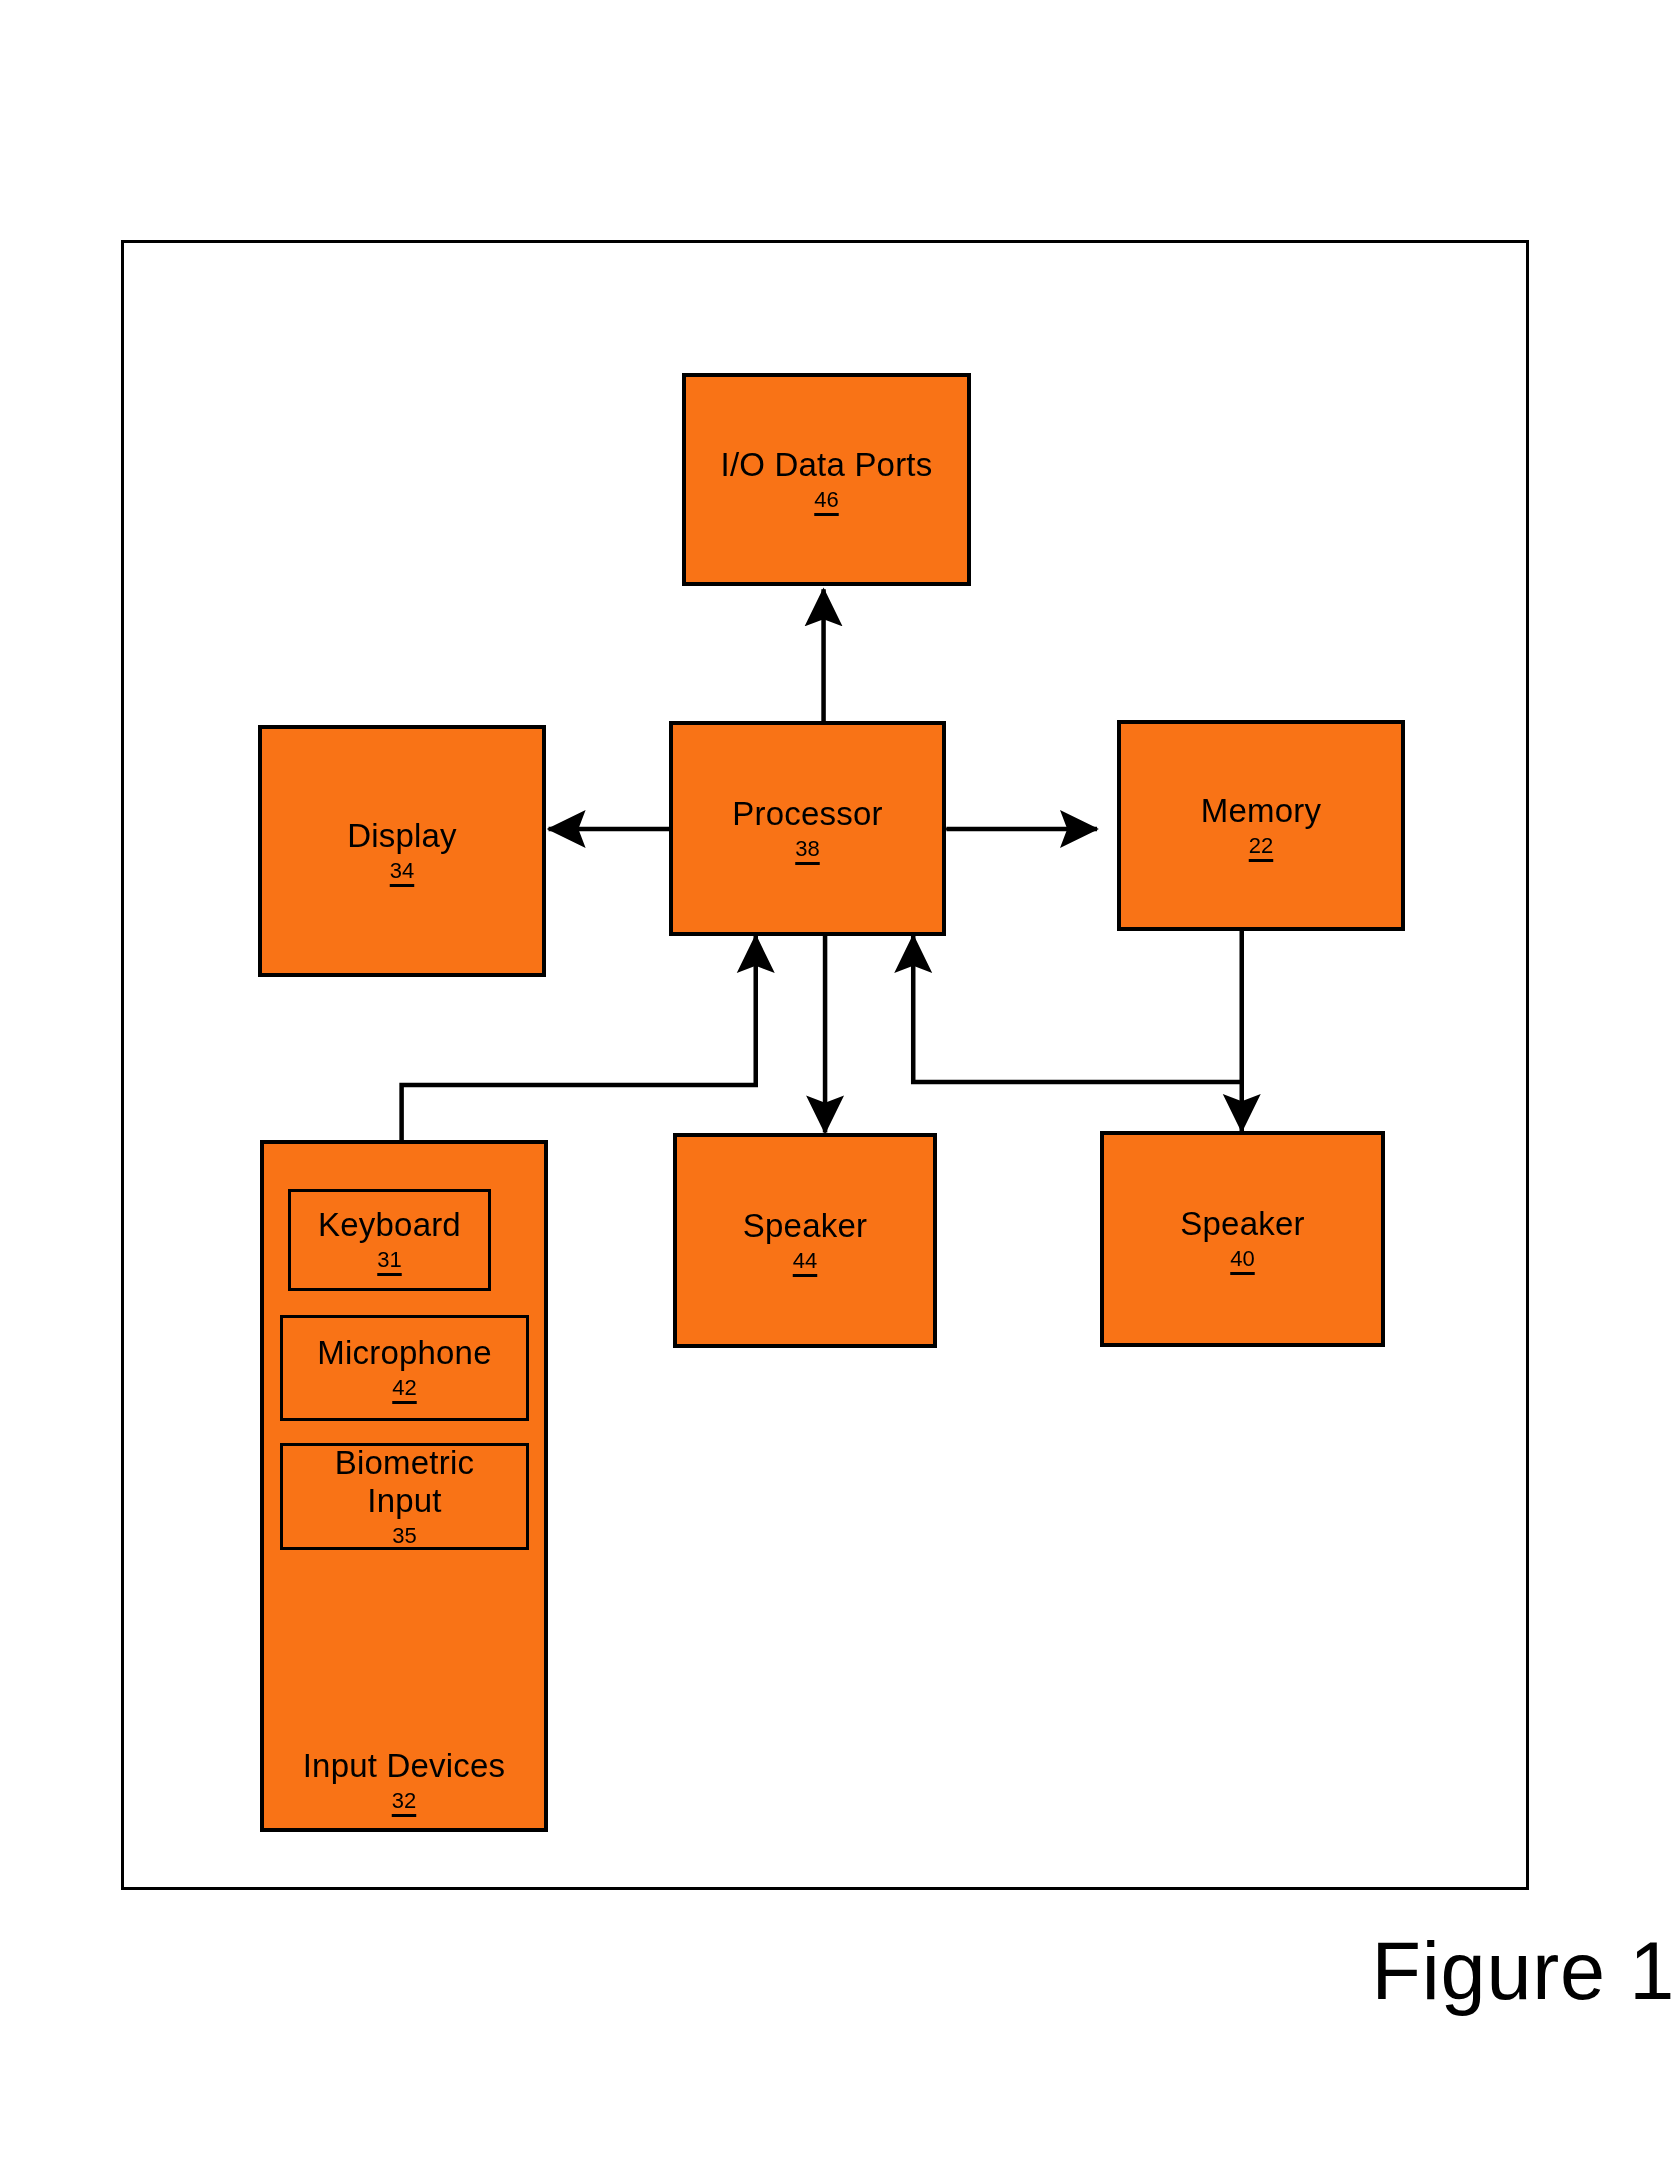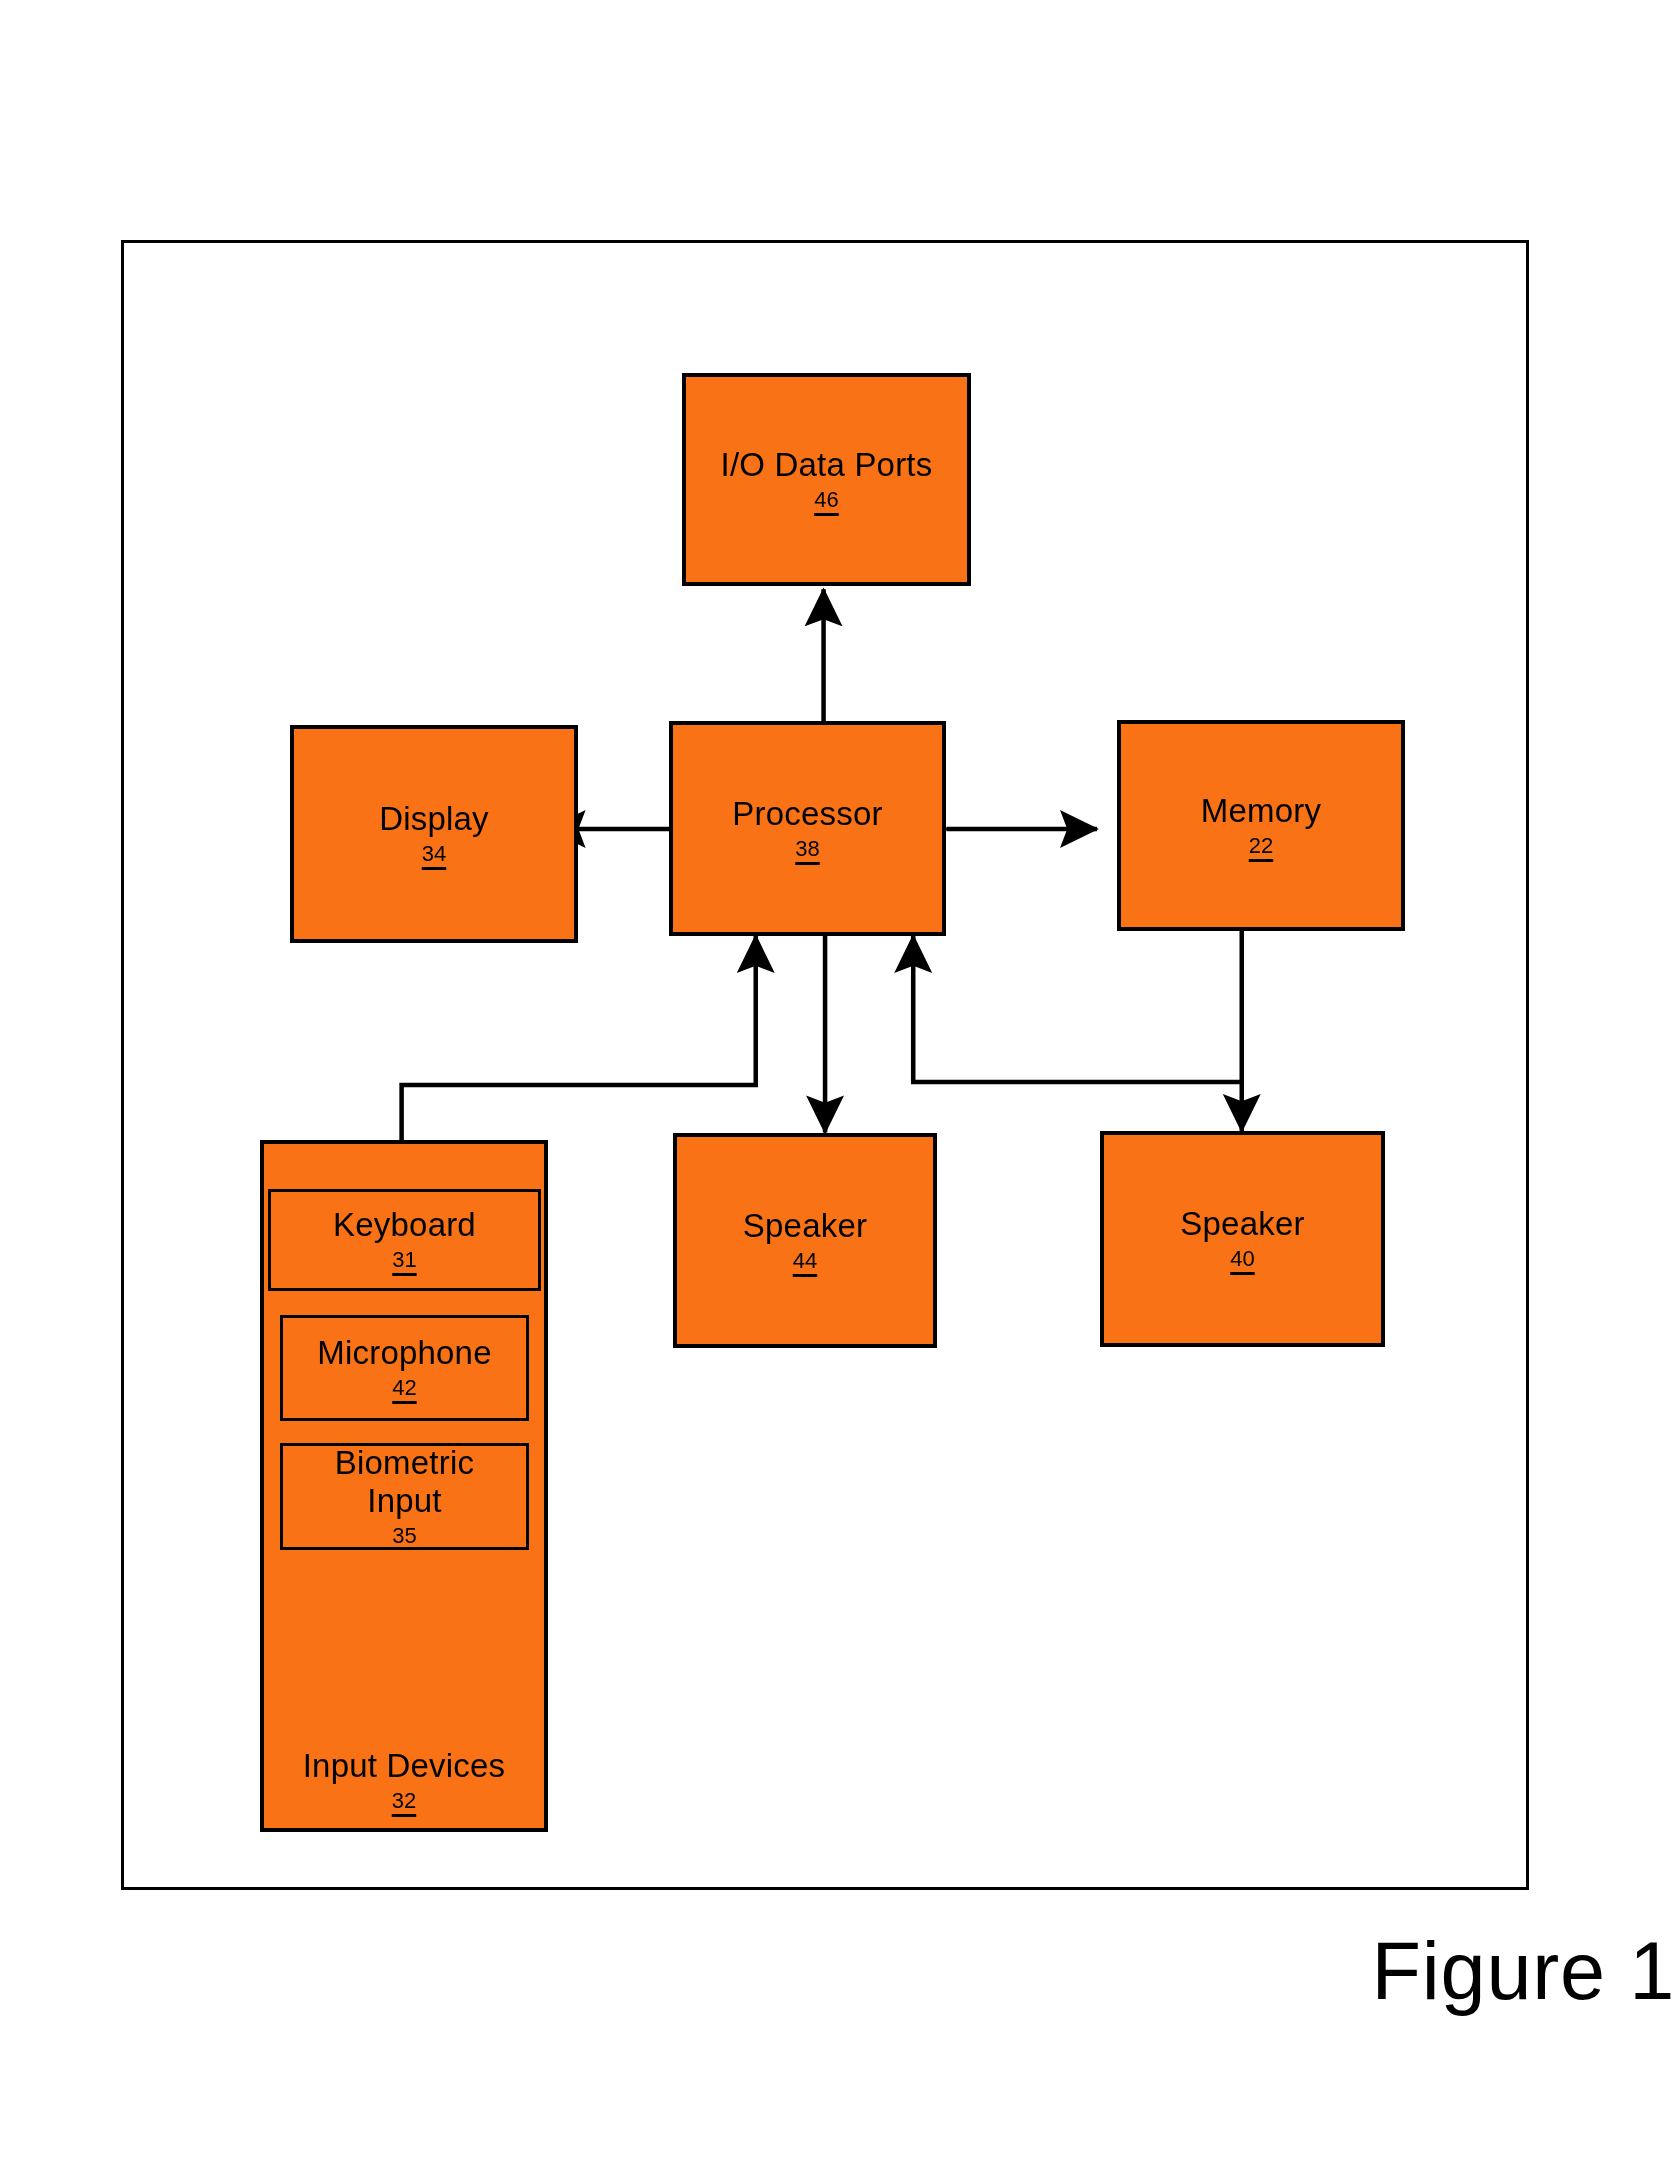--- a/index.html
+++ b/index.html
@@ -136,21 +136,21 @@
 
       <line x1="1648" y1="1234" x2="1648" y2="1501" marker-end="url(#ah)"></line>
     </g>
   </svg>
 
   <div class="blk" style="left:682px; top:373px; width:289px; height:213px;">
     <span class="lbl">I/O Data Ports</span>
     <span class="num">46</span>
   </div>
 
-  <div class="blk" style="left:258px; top:725px; width:288px; height:218px;margin-left:32px;">
+  <div class="blk" style="left:258px; top:725px; width:288px; height:252px;">
     <span class="lbl">Display</span>
     <span class="num">34</span>
   </div>
 
   <div class="blk" style="left:669px; top:721px; width:277px; height:215px;">
     <span class="lbl">Processor</span>
     <span class="num">38</span>
   </div>
 
   <div class="blk" style="left:1097px; top:720px; width:288px; height:211px;margin-left:20px;">
@@ -166,21 +166,21 @@
   <div class="blk" style="left:1100px; top:1131px; width:285px; height:216px;">
     <span class="lbl">Speaker</span>
     <span class="num">40</span>
   </div>
 
   <div class="blk container-box" style="left:260px; top:1140px; width:288px; height:692px;">
     <span class="lbl">Input Devices</span>
     <span class="num">32</span>
   </div>
 
-  <div class="blk blk-inner" style="left:268px; top:1189px; width:273px; height:102px;">
+  <div class="blk blk-inner" style="left:288px; top:1189px; width:203px; height:102px;">
     <span class="lbl">Keyboard</span>
     <span class="num">31</span>
   </div>
 
   <div class="blk blk-inner" style="left:280px; top:1315px; width:249px; height:106px;">
     <span class="lbl">Microphone</span>
     <span class="num">42</span>
   </div>
 
   <div class="blk blk-inner" style="left:280px; top:1443px; width:249px; height:107px;">

